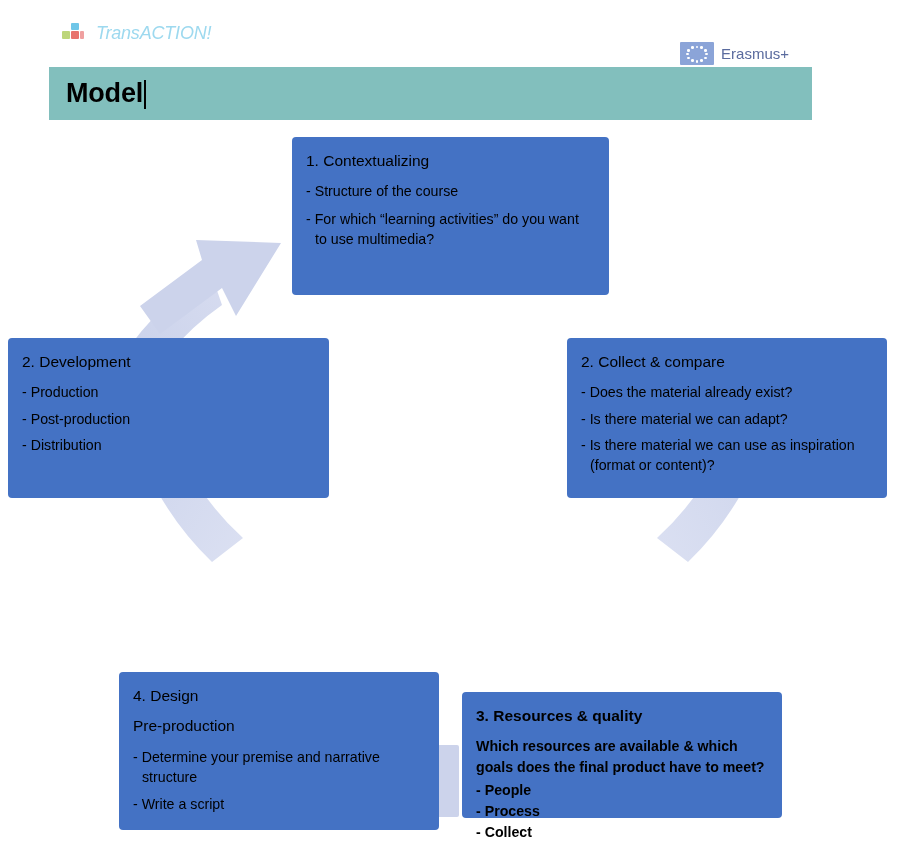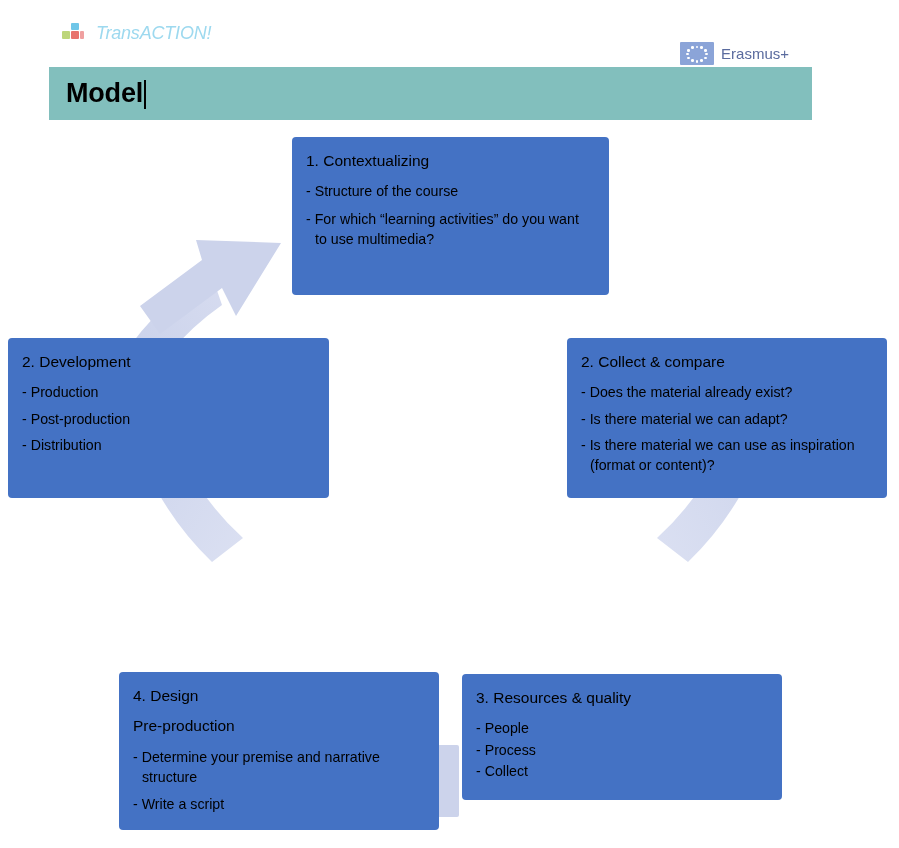--- a/index.html
+++ b/index.html
@@ -149,21 +149,21 @@
     font-size: 14.2px;
     line-height: 1.42;
     margin-bottom: 4px;
     padding-left: 9px;
     text-indent: -9px;
     white-space: pre-line;
   }
 
   #box1 { left: 292px; top: 137px; width: 317px; height: 158px; }
   #box2 { left: 567px; top: 338px; width: 320px; height: 160px; }
-  #box3 { left: 462px; top: 674px; width: 320px; height: 126px; }
+  #box3 { left: 462px; top: 692px; width: 320px; height: 126px; font-weight: bold; }
   #box4 { left: 119px; top: 672px; width: 320px; height: 158px; }
   #box5 { left: 8px;   top: 338px; width: 321px; height: 160px; }
 
   #box3 .pline { margin-bottom: 1px; }
   #box3 .pbox-para {
     font-size: 14.2px;
     line-height: 1.42;
     margin-bottom: 3px;
   }
   #box2 .pline { margin-bottom: 6px; }
@@ -272,20 +272,21 @@
     <div class="pbox-lines">
       <div class="pline">- Does the material already exist?</div>
       <div class="pline">- Is there material we can adapt?</div>
       <div class="pline">- Is there material we can use as inspiration
    (format or content)?</div>
     </div>
   </div>
 
   <div class="pbox" id="box3">
     <div class="pbox-title">3. Resources &amp; quality</div>
+    <div class="pbox-para">Which resources are available &amp; which goals does the final product have to meet?</div>
     <div class="pbox-lines">
       <div class="pline">- People</div>
       <div class="pline">- Process</div>
       <div class="pline">- Collect</div>
     </div>
   </div>
 
   <div class="pbox" id="box4">
     <div class="pbox-title">4. Design</div>
     <div class="pbox-sub">Pre-production</div>

